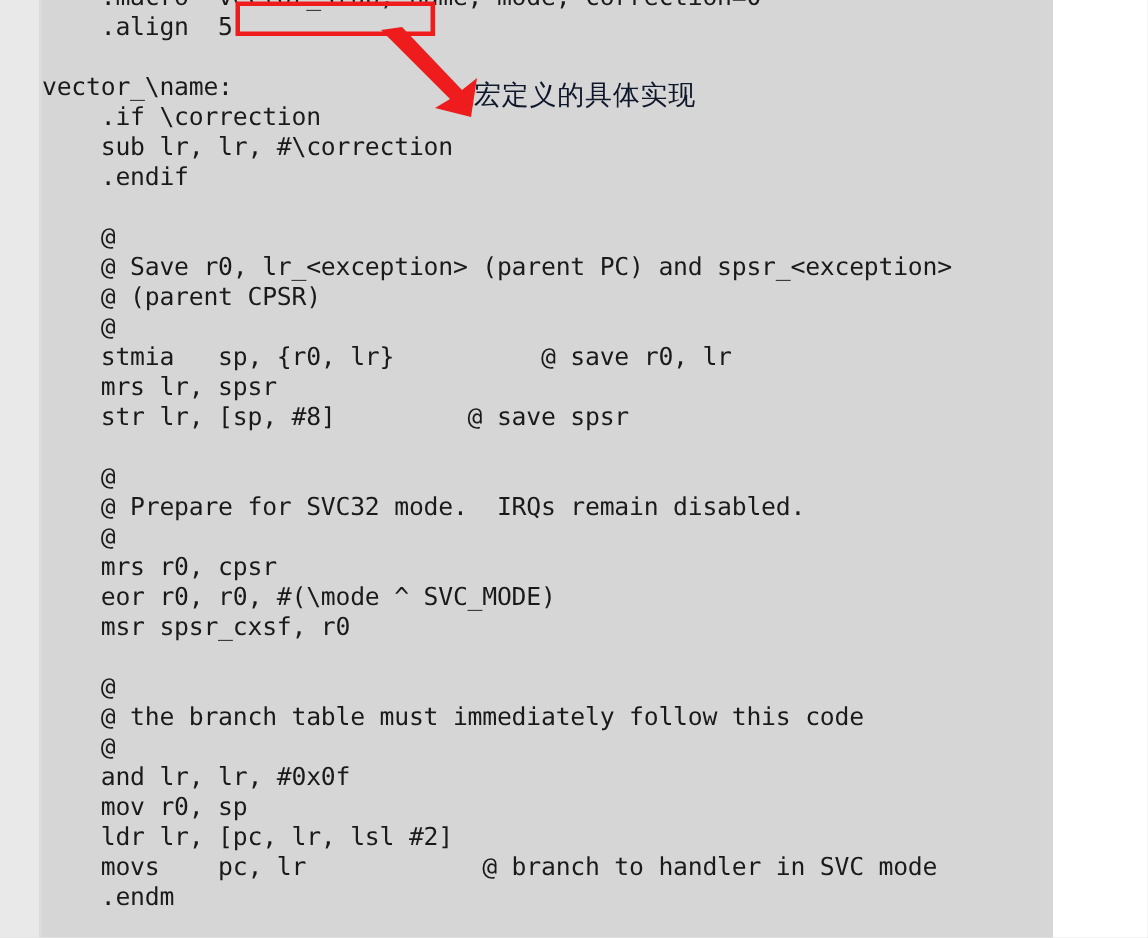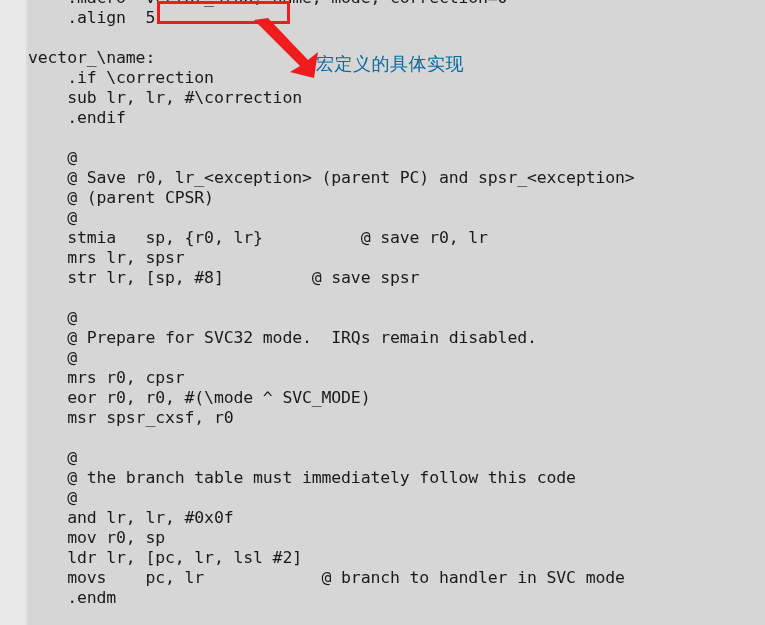--- a/index.html
+++ b/index.html
@@ -9,21 +9,21 @@
   }
   body {
     width: 765px;
     height: 625px;
     overflow: hidden;
     font-family: "DejaVu Sans Mono", "Liberation Mono", monospace;
   }
 
   #screenshot {
     position: relative;
-    width: 765px;
+    width: 702px;
     height: 625px;
     background: #d6d6d6;
     overflow: hidden;
   }
 
   
   #gutter {
     position: absolute;
     left: 0;
     top: 0;
@@ -98,21 +98,21 @@
     height: 62px;
   }
 
   #annotation-text {
     position: absolute;
     left: 316px;
     top: 53px;
     font-family: "DejaVu Sans", "Liberation Sans", sans-serif;
     font-size: 18px;
     line-height: 22px;
-    color: #0369a1;
+    color: #0f172a;
     white-space: nowrap;
     letter-spacing: 0.5px;
   }
 </style>
 </head>
 <body>
 
 <div id="screenshot">
 
   <div id="gutter"></div>

